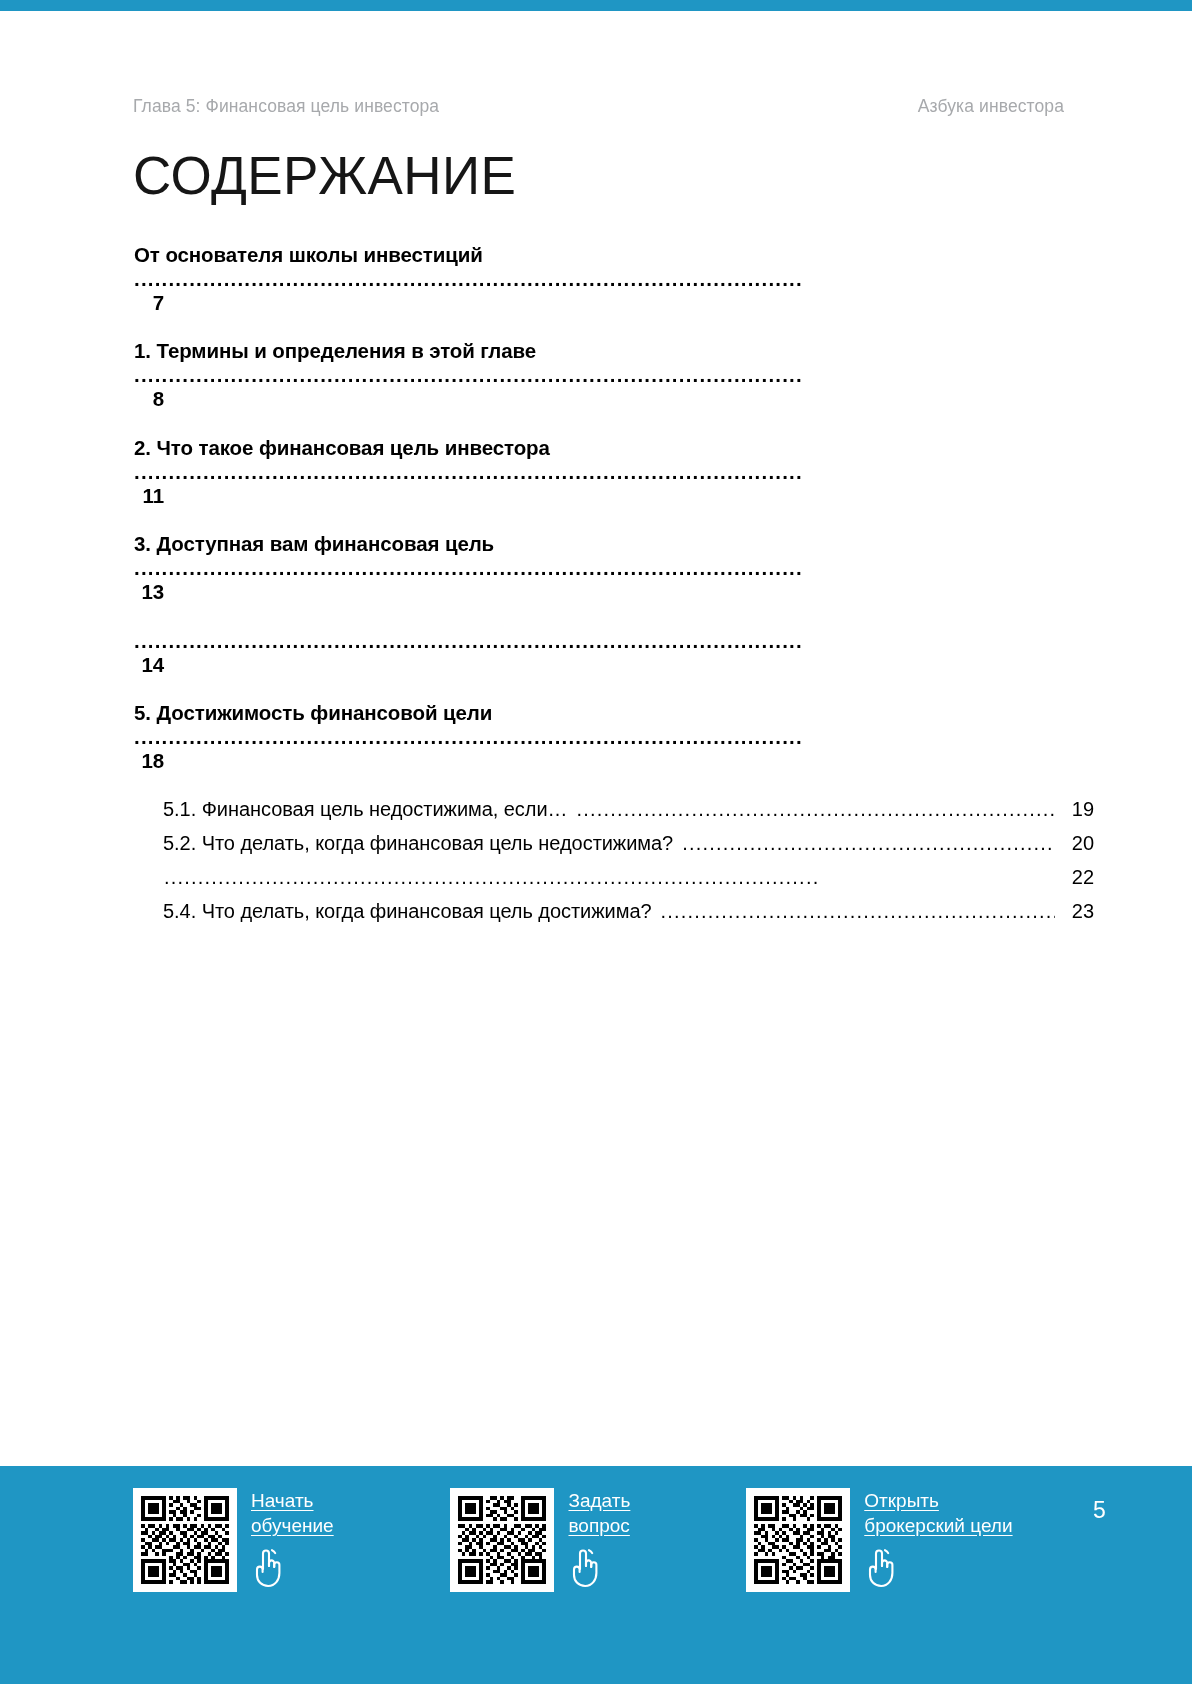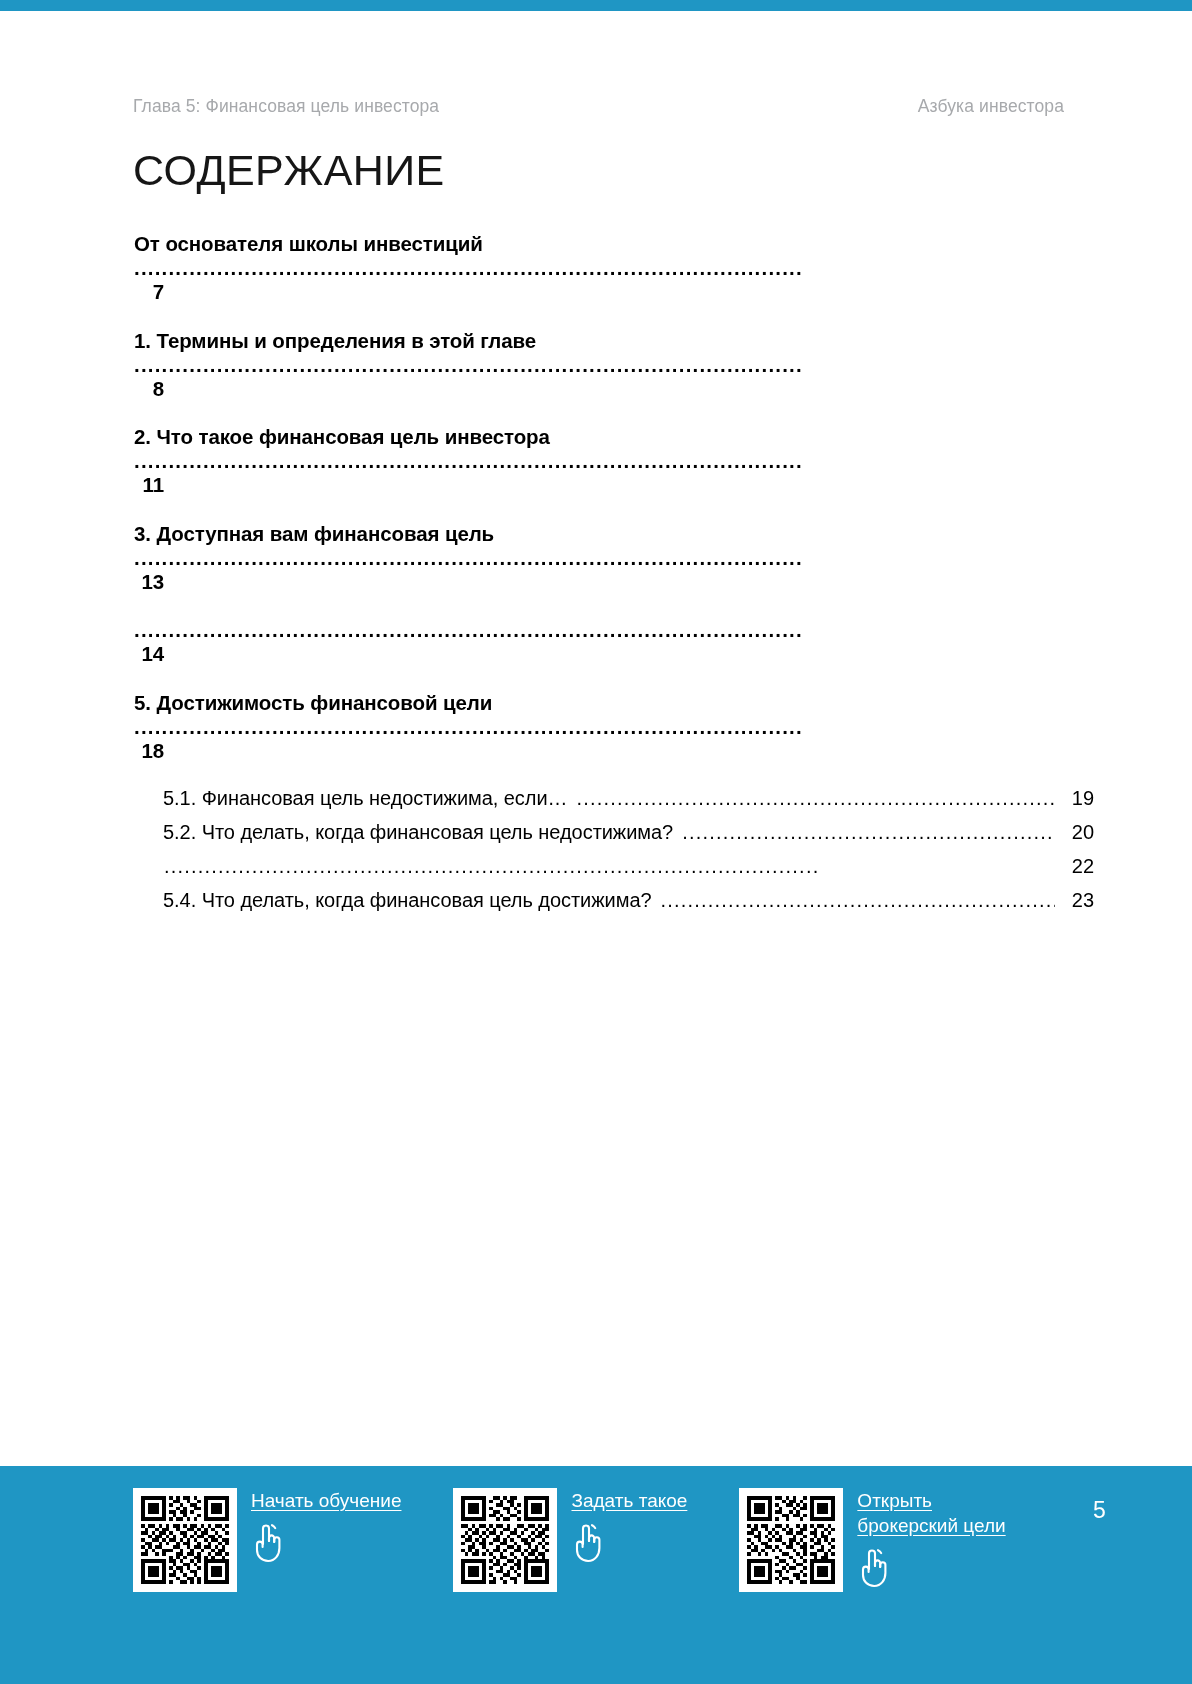--- a/index.html
+++ b/index.html
@@ -49,21 +49,21 @@
     font-size: 17.5px;
     color: #a7a9ac;
     letter-spacing: 0.1px;
   }
   .running-header .rh-left { white-space: nowrap; }
   .running-header .rh-right { white-space: nowrap; }
 
   
   .page-title {
     margin: 31px 0 0 0;
-    font-size: 43px;
+    font-size: 53px;
     font-weight: 400;
     color: #161616;
     letter-spacing: 0.4px;
     line-height: 1.05;
   }
 
   
   .toc {
     margin-top: 39px;
   }
@@ -601,21 +601,21 @@
               <rect x="9" y="23" width="1" height="1"></rect>
                 <rect x="11" y="23" width="1" height="1"></rect>
                 <rect x="14" y="23" width="2" height="1"></rect>
               <rect x="8" y="24" width="2" height="1"></rect>
                 <rect x="12" y="24" width="1" height="1"></rect>
                 <rect x="15" y="24" width="1" height="1"></rect>
             </g>
           </svg>
         </div>
         <div class="cta-text">
-          <a class="cta-link" href="#">Задать такое</a>
+          <a class="cta-link" href="#">Задать вопрос</a>
           <span class="hand-icon">
             <svg width="34" height="42" viewBox="0 0 34 42" fill="none" stroke="#ffffff" stroke-width="2.1" stroke-linecap="round" stroke-linejoin="round">
               <path d="M12 23V7.5a3 3 0 0 1 6 0V20"></path>
               <path d="M18 20v-3a2.6 2.6 0 0 1 5.2 0V21"></path>
               <path d="M23.2 21v-2.2a2.6 2.6 0 0 1 5.2 0V27c0 7-4.4 13-11.2 13C10.6 40 6 35.2 6 29v-5.6a2.8 2.8 0 0 1 5.6 0V26"></path>
               <path d="M21 4.2c1.5.6 2.6 1.6 3.2 2.9"></path>
             </svg>
           </span>
         </div>
       </div>

